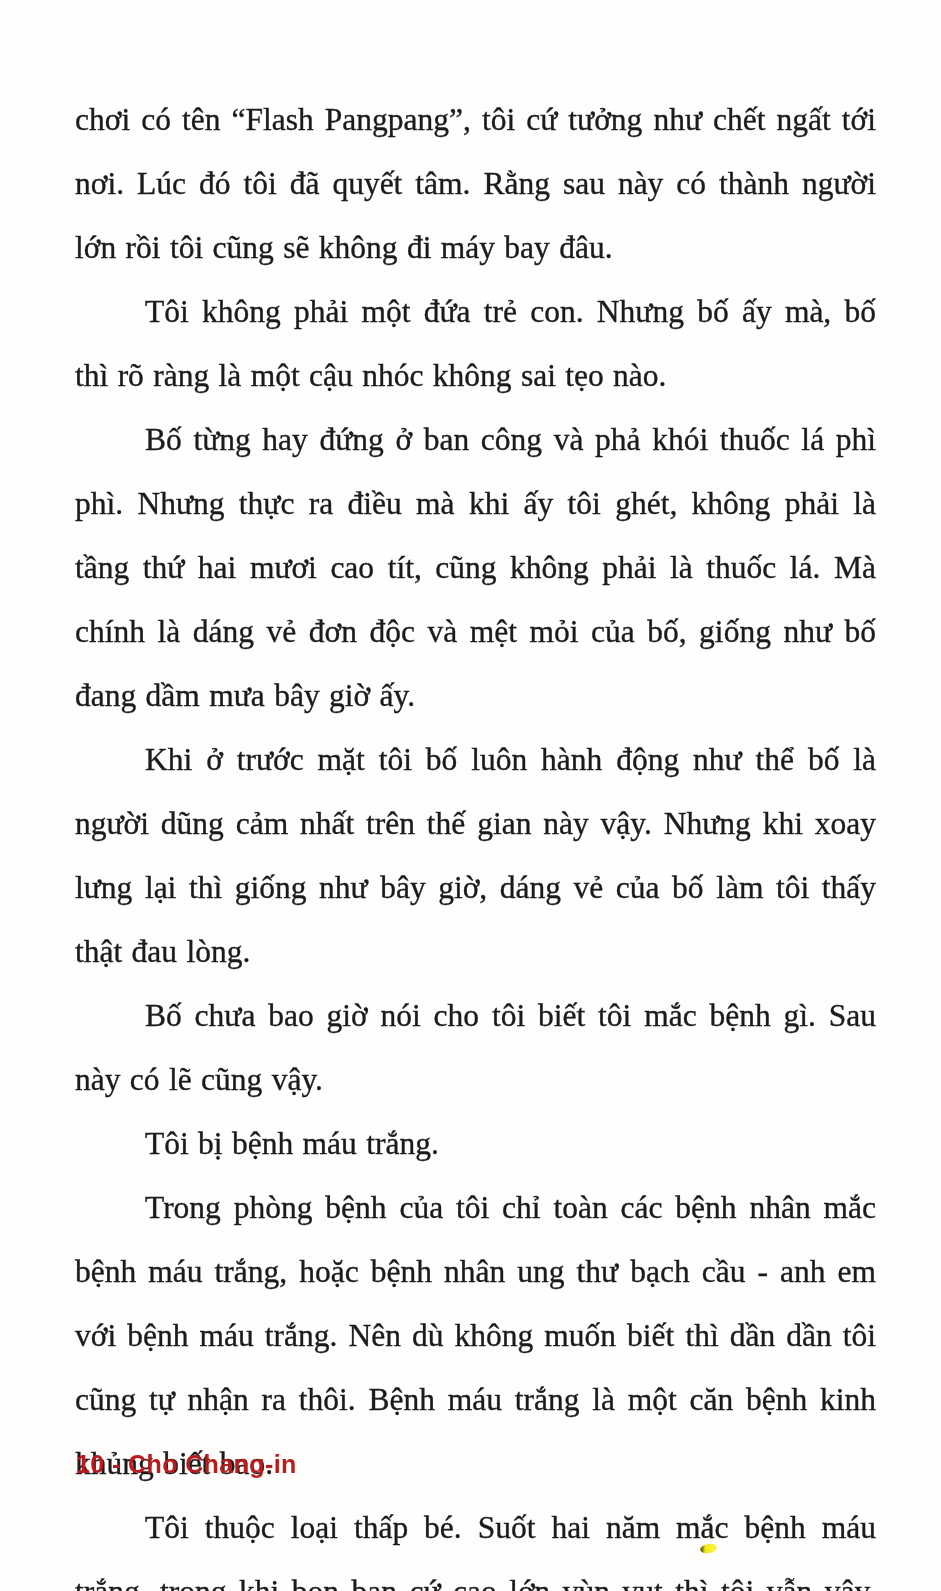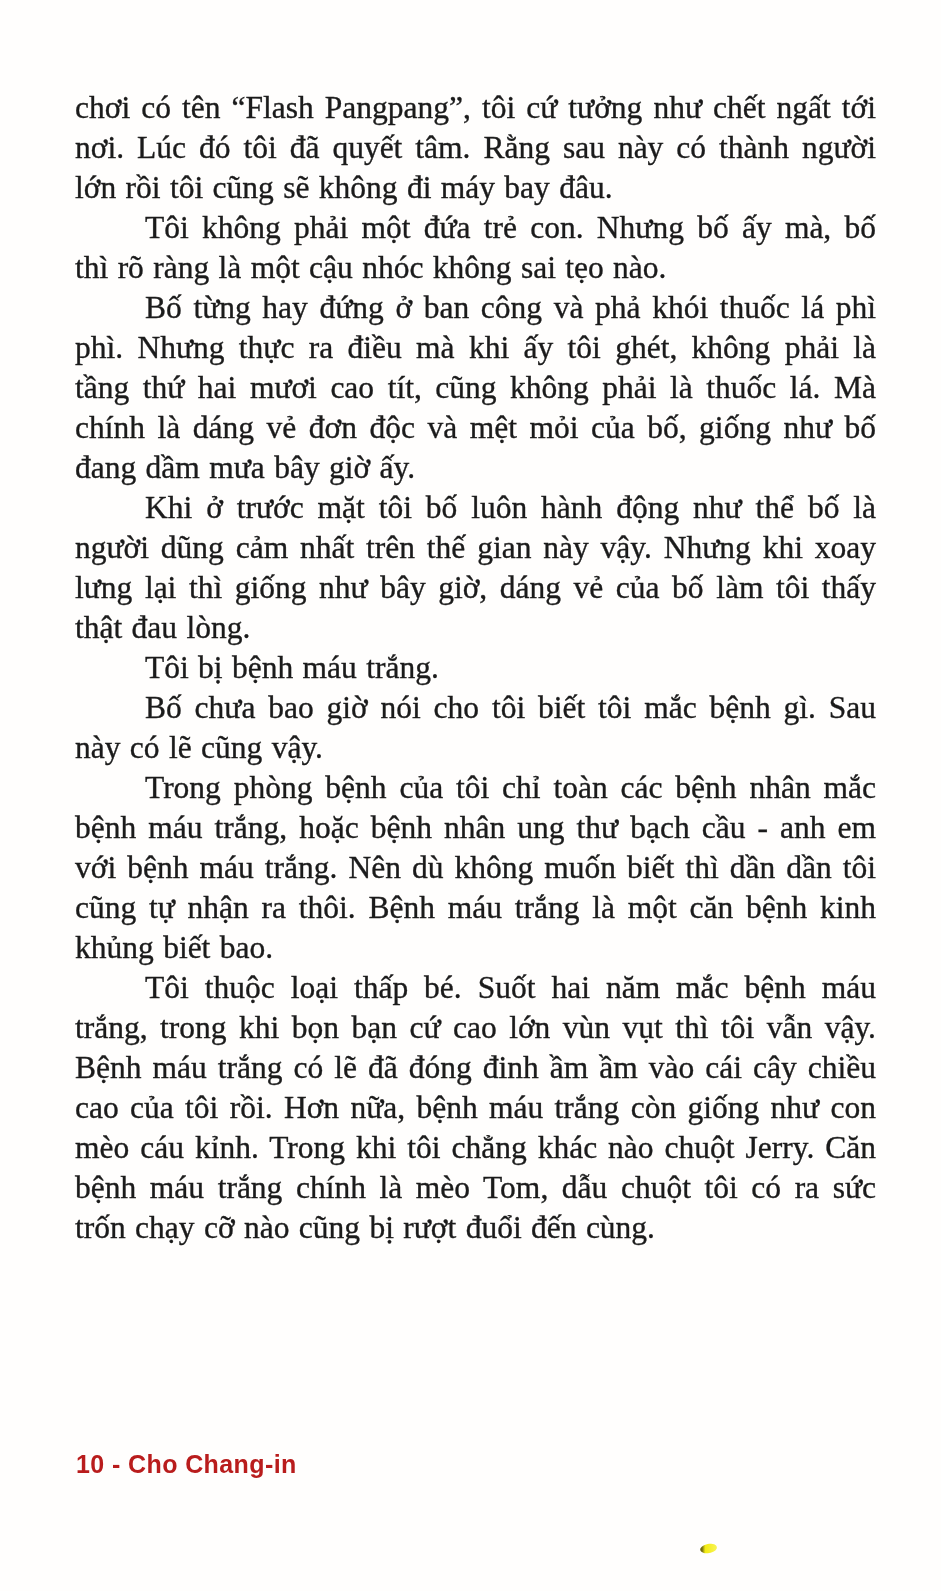--- a/index.html
+++ b/index.html
@@ -18,21 +18,21 @@
   }
   .text-block {
     position: absolute;
     left: 75px;
     top: 88px;
     width: 801px;
   }
   .para {
     margin: 0;
     font-size: 31.5px;
-    line-height: 40px;
+    line-height: 64px;
     text-align: justify;
     word-spacing: 1.5px;
     -webkit-text-stroke: 0.35px #1b1b1b;
   }
   .para.indent {
     text-indent: 70px;
   }
   .footer {
     position: absolute;
     left: 76px;
@@ -57,22 +57,22 @@
 </style>
 </head>
 <body>
 
 <div class="page">
   <div class="text-block">
     <p class="para">chơi có tên “Flash Pangpang”, tôi cứ tưởng như chết ngất tới nơi. Lúc đó tôi đã quyết tâm. Rằng sau này có thành người lớn rồi tôi cũng sẽ không đi máy bay đâu.</p>
     <p class="para indent">Tôi không phải một đứa trẻ con. Nhưng bố ấy mà, bố thì rõ ràng là một cậu nhóc không sai tẹo nào.</p>
     <p class="para indent">Bố từng hay đứng ở ban công và phả khói thuốc lá phì phì. Nhưng thực ra điều mà khi ấy tôi ghét, không phải là tầng thứ hai mươi cao tít, cũng không phải là thuốc lá. Mà chính là dáng vẻ đơn độc và mệt mỏi của bố, giống như bố đang dầm mưa bây giờ ấy.</p>
     <p class="para indent">Khi ở trước mặt tôi bố luôn hành động như thể bố là người dũng cảm nhất trên thế gian này vậy. Nhưng khi xoay lưng lại thì giống như bây giờ, dáng vẻ của bố làm tôi thấy thật đau lòng.</p>
+    <p class="para indent">Bố chưa bao giờ nói cho tôi biết tôi mắc bệnh gì. Sau này có lẽ cũng vậy.</p>
     <p class="para indent">Tôi bị bệnh máu trắng.</p>
-    <p class="para indent">Bố chưa bao giờ nói cho tôi biết tôi mắc bệnh gì. Sau này có lẽ cũng vậy.</p>
     <p class="para indent">Trong phòng bệnh của tôi chỉ toàn các bệnh nhân mắc bệnh máu trắng, hoặc bệnh nhân ung thư bạch cầu - anh em với bệnh máu trắng. Nên dù không muốn biết thì dần dần tôi cũng tự nhận ra thôi. Bệnh máu trắng là một căn bệnh kinh khủng biết bao.</p>
     <p class="para indent">Tôi thuộc loại thấp bé. Suốt hai năm mắc bệnh máu trắng, trong khi bọn bạn cứ cao lớn vùn vụt thì tôi vẫn vậy. Bệnh máu trắng có lẽ đã đóng đinh ầm ầm vào cái cây chiều cao của tôi rồi. Hơn nữa, bệnh máu trắng còn giống như con mèo cáu kỉnh. Trong khi tôi chẳng khác nào chuột Jerry. Căn bệnh máu trắng chính là mèo Tom, dẫu chuột tôi có ra sức trốn chạy cỡ nào cũng bị rượt đuổi đến cùng.</p>
   </div>
 
   <div class="footer">
     <span>10 - Cho Chang-in</span>
   </div>
 
   <div class="speck"></div>
 </div>

